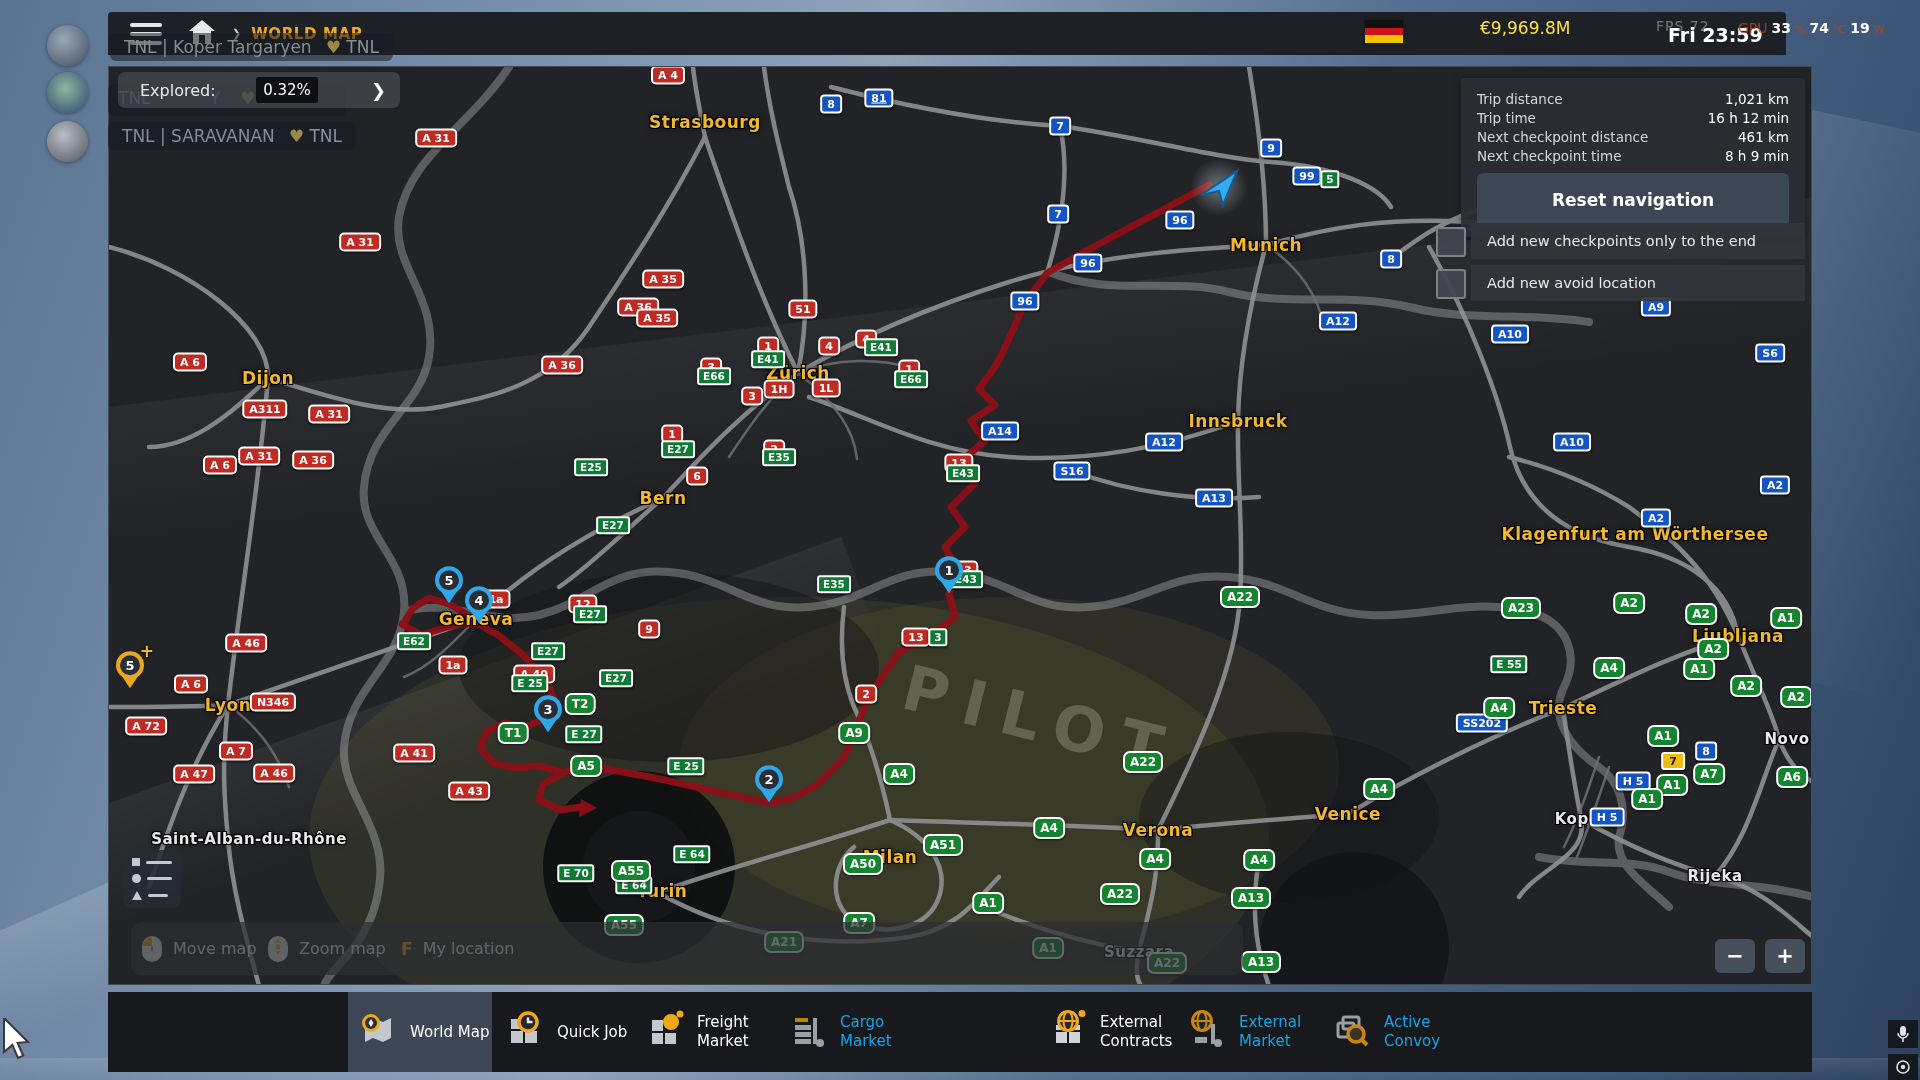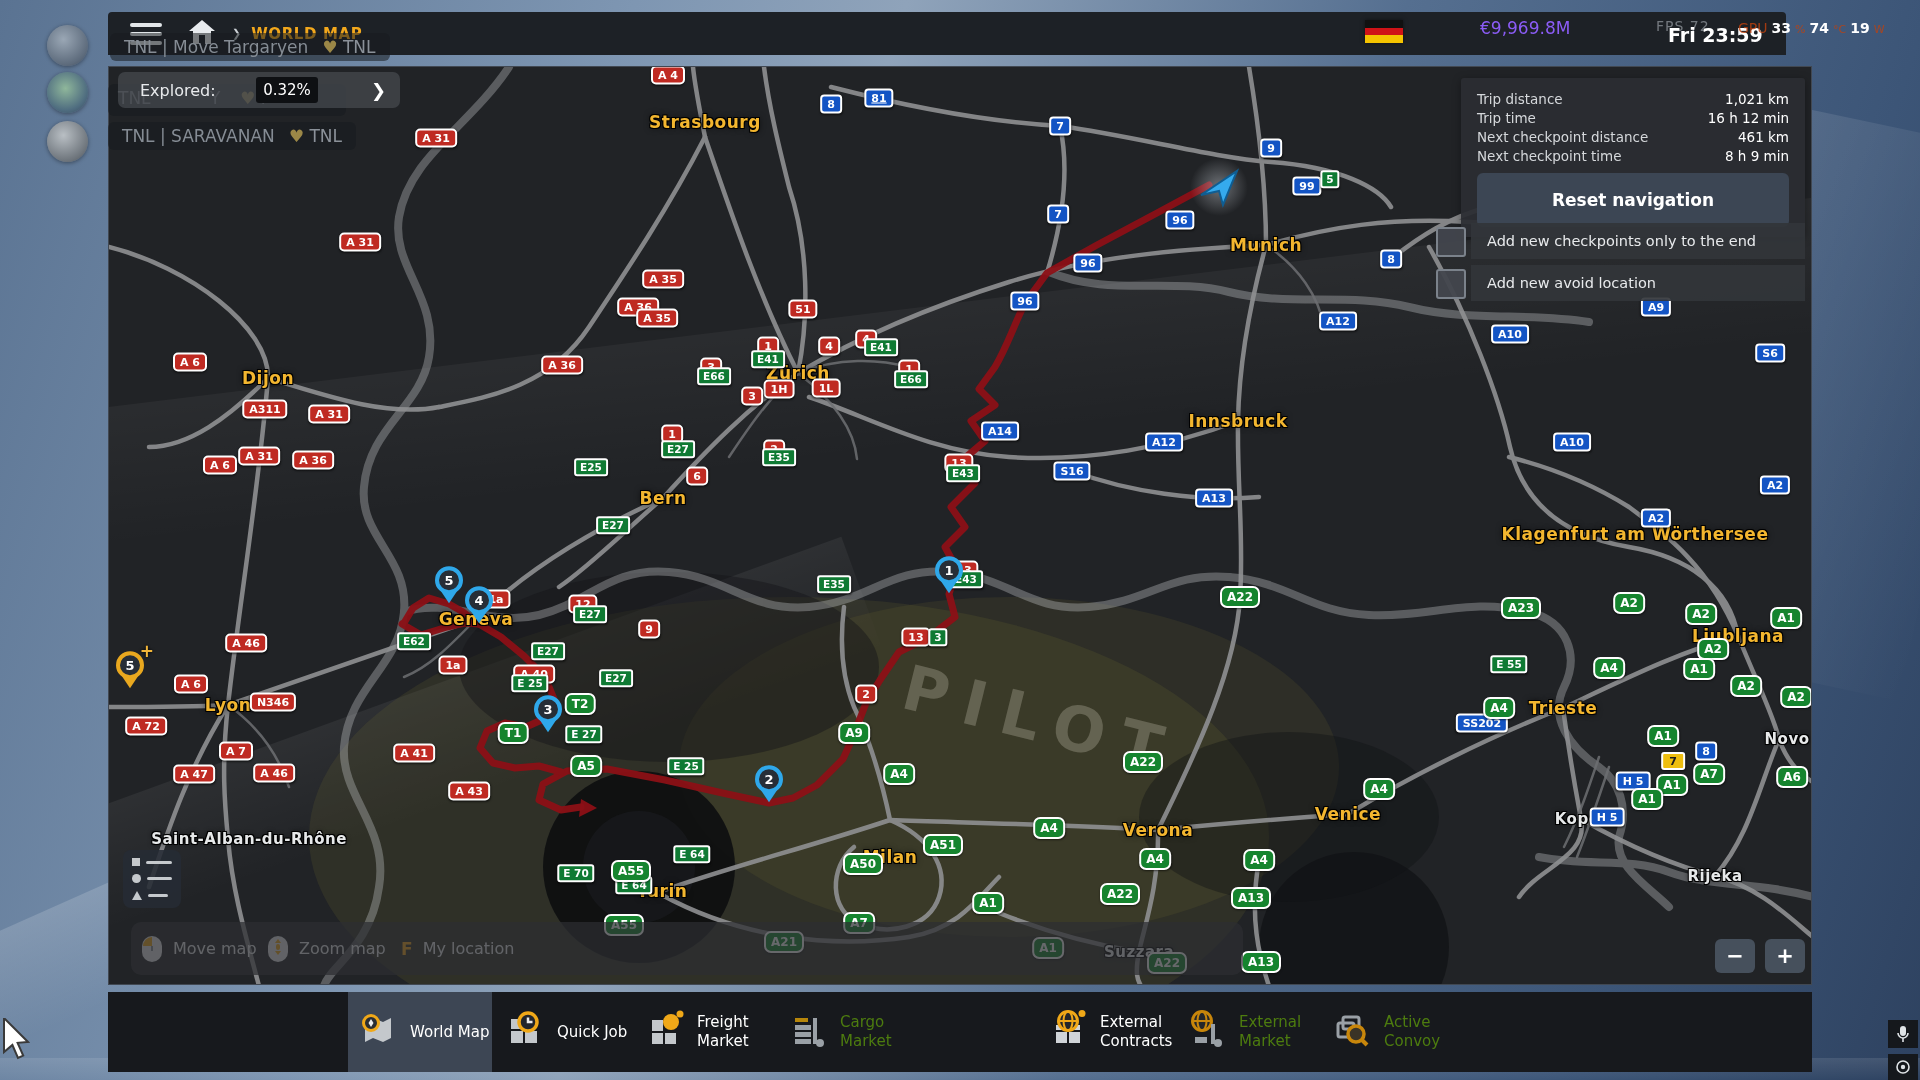--- a/index.html
+++ b/index.html
@@ -6,21 +6,21 @@
   html,body{width:1920px;height:1080px;overflow:hidden;font-family:"DejaVu Sans","Liberation Sans",sans-serif}
   body{position:relative;background:linear-gradient(108deg,#5a7392 0%,#7e96b2 28%,#8fa3ba 40%,#556f90 62%,#3c5577 85%,#2e4260 100%)}
   .streak{position:absolute;pointer-events:none}
   
   .topbar{position:absolute;left:108px;top:12px;width:1678px;height:43px;background:#1d2126;border-radius:4px 4px 0 0;display:flex;align-items:center}
   .burger{width:32px;margin-left:22px;display:flex;flex-direction:column;gap:5px;cursor:pointer}
   .burger i{display:block;height:4px;background:#e2e6e9;border-radius:2px}
   .home{margin-left:26px}
   .crumb-sep{color:#cdd2d6;font-size:11px;margin:0 10px 0 16px}
   .crumb{color:#f3a81c;font-weight:bold;font-size:15px;letter-spacing:.6px}
-  .money{position:absolute;left:1372px;top:6px;color:#8b5cf6;font-size:17px}
+  .money{position:absolute;left:1372px;top:6px;color:#fde047;font-size:17px}
   .flag{position:absolute;left:1257px;top:8px;width:38px;height:23px;box-shadow:0 0 4px rgba(0,0,0,.5)}
   .flag i{display:block;height:33.3%}
   .time{position:absolute;left:1668px;top:24px;color:#fff;font-weight:bold;font-size:19px;z-index:60}
   .fps{position:absolute;left:1656px;top:18px;color:#b9bfc6;opacity:.55;font-size:14px;letter-spacing:1px;z-index:59}
   .gpu{position:absolute;left:1738px;top:20px;z-index:60;font-size:14px;white-space:nowrap}
   .gpu span{margin-right:4px}
   .gpu .dim{color:#c2410c;opacity:.8}
   .gpu .val{color:#fff;font-weight:bold}
   .gpu .small{font-size:11px}
   
@@ -68,21 +68,21 @@
   .trip-row{display:flex;justify-content:space-between;font-size:13.5px;line-height:19px}
   .trip-row .lab{color:#d5d8db}
   .trip-row .val{color:#fff}
   .resetbtn{margin-top:7px;height:54px;background:#3c4654;border-radius:6px;color:#fff;font-weight:bold;font-size:17px;display:flex;align-items:center;justify-content:center;cursor:pointer}
   .optrow{position:absolute;left:1362px;width:334px;height:36px;background:rgba(50,53,58,.92);display:flex;align-items:center;z-index:10}
   .optrow .olab{color:#e8eaec;font-size:14.5px;margin-left:16px}
   .checkbox{position:absolute;left:1327px;width:30px;height:30px;background:rgba(66,70,77,.95);border:2px solid #7b828b;border-radius:3px;cursor:pointer;z-index:11}
   
   .nav{position:absolute;left:108px;top:992px;width:1704px;height:80px;background:#17191d}
   .nav-item{position:absolute;top:0;height:80px;display:flex;align-items:center;gap:12px;cursor:pointer}
-  .nav-item .nlab{font-size:15px;line-height:19px;color:#4d7c0f}
+  .nav-item .nlab{font-size:15px;line-height:19px;color:#0ea5e9}
   .nav-item.bright .nlab{color:#fff}
   .nav-active-bg{position:absolute;left:240px;top:0;width:144px;height:80px;background:#3d4654}
   
   .avatar{position:absolute;left:47px;width:41px;height:41px;border-radius:50%;box-shadow:0 1px 4px rgba(0,0,0,.4)}
   .sidebox{position:absolute;left:1888px;width:30px;height:28px;background:#15181c;color:#dfe3e6;display:flex;align-items:center;justify-content:center;z-index:70}
   .cursor{position:absolute;left:2px;top:1018px;z-index:99}
 </style>
 </head>
 <body>
 
@@ -112,21 +112,21 @@
       <i style="background:#d01317"></i>
       <i style="background:#f5c400"></i>
   </div>
   <span class="money">€9,969.8M</span>
 </div>
 <span class="fps"><span>FPS</span> <span>72</span></span>
 <span class="time">Fri 23:59</span>
 <span class="gpu"><span class="dim">GPU</span><span class="val">33</span><span class="dim small">%</span><span class="val">74</span><span class="dim small">°C</span><span class="val">19</span><span class="dim small">W</span></span>
 
 <div class="ptag" style="left:110px;top:33px;">
-  <span>TNL | Move Targaryen</span><span class="heart">♥</span> <span class="badge">TNL</span>
+  <span>TNL | Koper Targaryen</span><span class="heart">♥</span> <span class="badge">TNL</span>
 </div>
 <div class="ptag" style="left:108px;top:84px;width:238px;height:32px;z-index:22"></div>
 <span class="frag" style="left:118px;top:88px;z-index:26">TNL</span>
 <span class="frag" style="left:210px;top:88px;z-index:26">Y</span>
 <span class="frag" style="left:240px;top:88px;color:#9b8747;z-index:26">♥</span>
 <span class="frag" style="left:258px;top:88px;z-index:26">T</span>
 <div class="explored">
   <span class="lab">Explored:</span>
   <span class="valbox">0.32%</span>
   <span class="chev">❯</span>
@@ -290,21 +290,21 @@
       <div class="sign sg-r" style="left: 588px; top: 409px;">6</div>
       <div class="sign sg-r" style="left: 665px; top: 382px;">2</div>
       <div class="sign sg-r" style="left: 850px; top: 396px;">13</div>
       <div class="sign sg-r" style="left: 855px; top: 503px;">13</div>
       <div class="sign sg-r" style="left: 807px; top: 570px;">13</div>
       <div class="sign sg-r" style="left: 757px; top: 627px;">2</div>
       <div class="sign sg-b" style="left: 722px; top: 37px;">8</div>
       <div class="sign sg-b" style="left: 770px; top: 31px; text-decoration: underline;">81</div>
       <div class="sign sg-b" style="left: 951px; top: 59px;">7</div>
       <div class="sign sg-b" style="left: 1162px; top: 81px;">9</div>
-      <div class="sign sg-b" style="left: 1198px; top: 119px;">99</div>
+      <div class="sign sg-b" style="left: 1198px; top: 109px;">99</div>
       <div class="sign sg-e" style="left: 1221px; top: 112px;">5</div>
       <div class="sign sg-b" style="left: 949px; top: 147px;">7</div>
       <div class="sign sg-b" style="left: 1071px; top: 153px;">96</div>
       <div class="sign sg-b" style="left: 979px; top: 196px;">96</div>
       <div class="sign sg-b" style="left: 916px; top: 234px;">96</div>
       <div class="sign sg-b" style="left: 1282px; top: 192px;">8</div>
       <div class="sign sg-b" style="left: 1229px; top: 254px;">A12</div>
       <div class="sign sg-b" style="left: 1401px; top: 267px;">A10</div>
       <div class="sign sg-b" style="left: 1547px; top: 240px;">A9</div>
       <div class="sign sg-b" style="left: 1661px; top: 286px;">S6</div>

